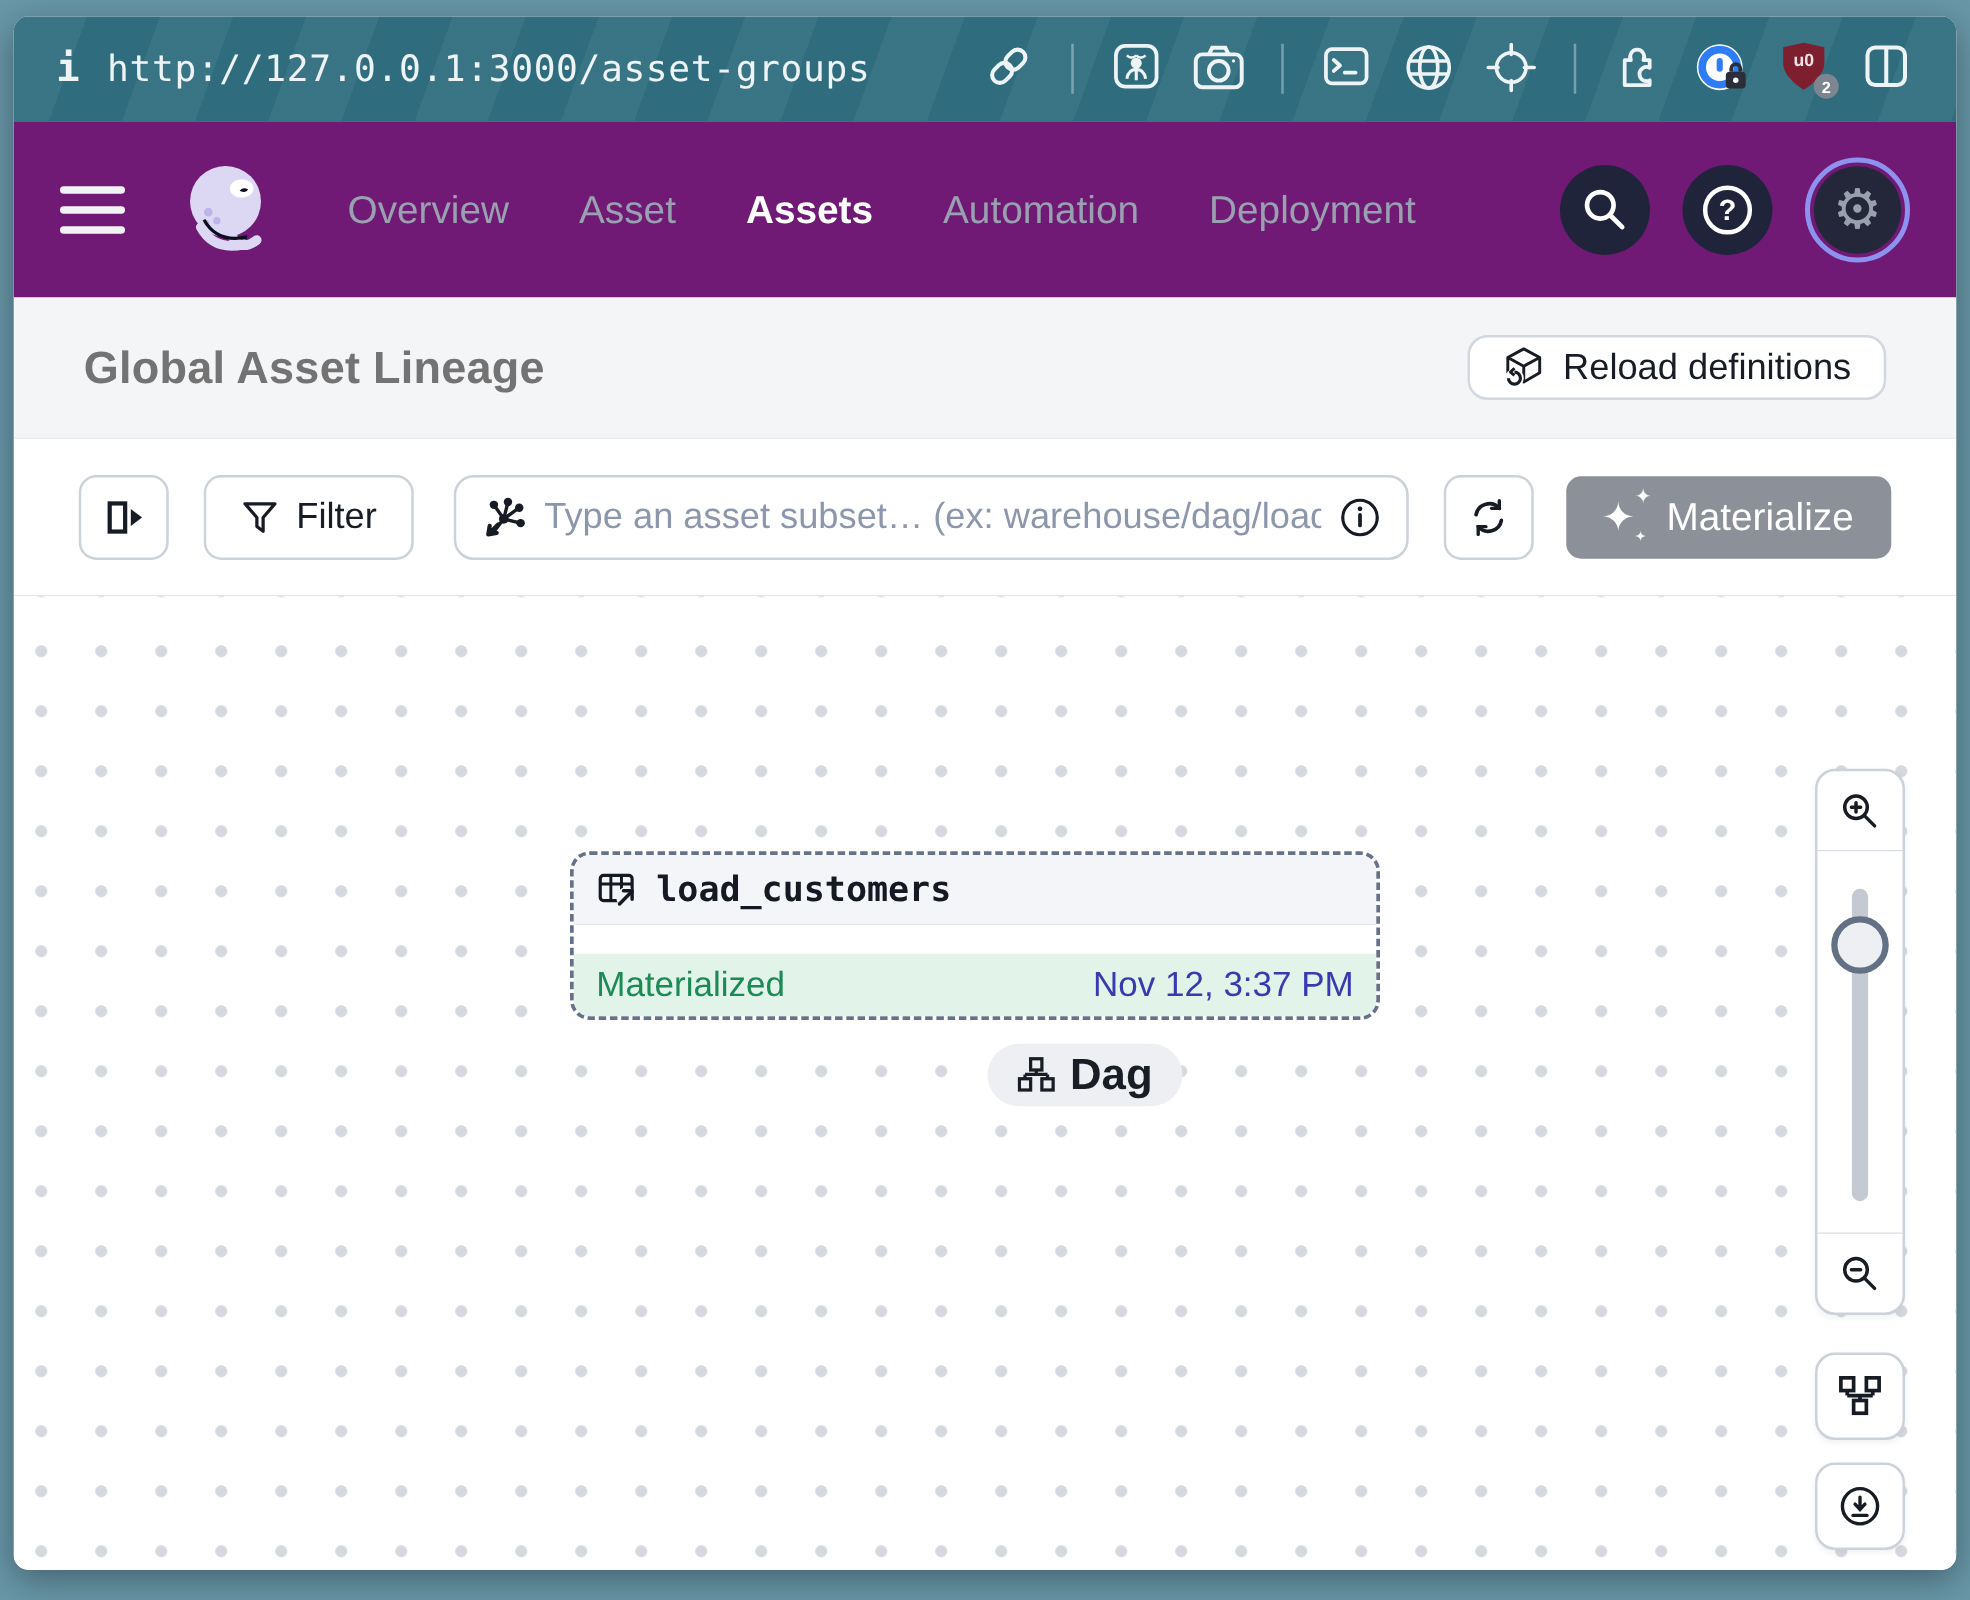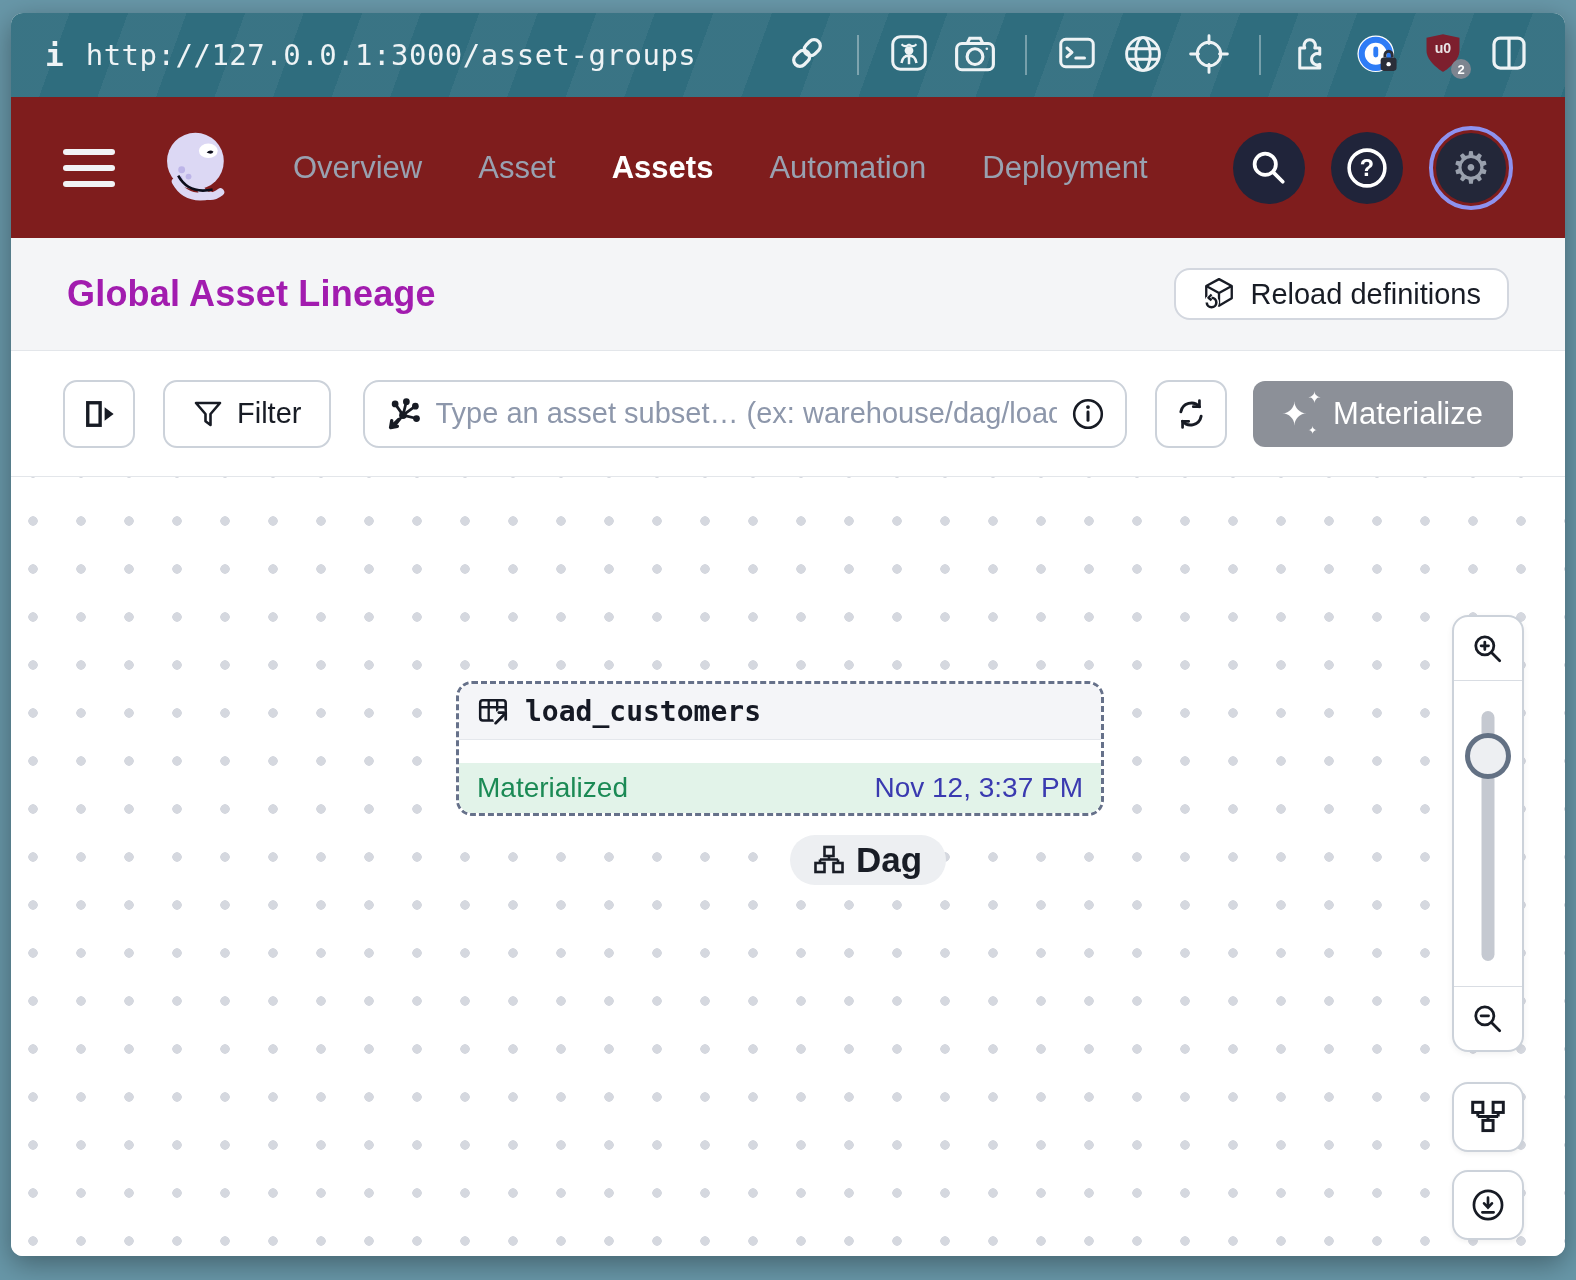--- a/index.html
+++ b/index.html
@@ -31,22 +31,22 @@
   .usep { width:2px; height:40px; background:rgba(255,255,255,.35); margin:0 6px; }
   .ubtn svg { display:block; }
   .badge-ublock {
     position:absolute; right:-6px; bottom:-2px; width:20px; height:20px; border-radius:50%;
     background:#7d8590; color:#fff; font-size:13px; font-weight:bold;
     display:flex; align-items:center; justify-content:center;
   }
 
   
   .navbar {
-    height:141px; flex:0 0 141px; background:#7f1d1d;
-    display:flex; align-items:center; padding:0 52px;
+    height:141px; flex:0 0 141px; background:#701a75;
+    display:flex; align-items:center; padding:0 37px;
   }
   .hamburger { width:52px; display:flex; flex-direction:column; gap:10px; cursor:pointer; }
   .hamburger span { height:6px; background:#f2f3f5; border-radius:3px; }
   .logo { margin-left:40px; width:86px; height:86px; }
   .nav-links { display:flex; align-items:center; gap:56px; margin-left:52px; }
   .nav-link { font-size:31px; color:#99a1b0; cursor:pointer; }
   .nav-link.active { color:#ffffff; font-weight:bold; }
   .nav-right { margin-left:auto; display:flex; align-items:center; gap:26px; }
   .nav-circle {
     width:72px; height:72px; border-radius:50%; background:#20243a;
@@ -57,21 +57,21 @@
     display:flex; align-items:center; justify-content:center; cursor:pointer;
   }
   .gear-ring .nav-circle { width:70px; height:70px; background:#232739; }
   .gear-glyph { font-family:"DejaVu Sans", sans-serif; font-size:44px; color:#99a0ad; line-height:1; }
 
   
   .pageheader {
     height:112px; flex:0 0 112px; background:#f4f5f7;
     display:flex; align-items:center; padding:0 56px;
   }
-  .page-title { font-size:36px; font-weight:bold; color:#a21caf; letter-spacing:.2px; }
+  .page-title { font-size:36px; font-weight:bold; color:#737373; letter-spacing:.2px; }
   .reload-btn {
     margin-left:auto; height:52px; display:flex; align-items:center; gap:14px;
     background:#fff; border:2px solid #d3d7df; border-radius:16px;
     padding:0 26px; font-size:29px; color:#181c25; cursor:pointer;
   }
 
   
   .toolbar {
     height:127px; flex:0 0 127px; background:#fff;
     border-top:1px solid #e3e6ea; border-bottom:1px solid #e3e6ea;

